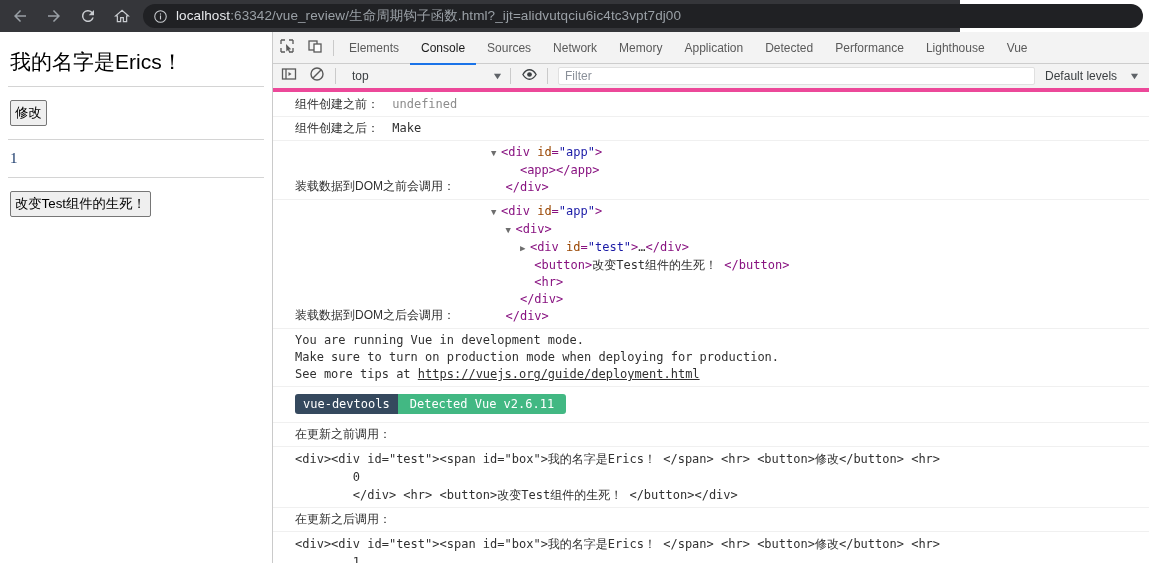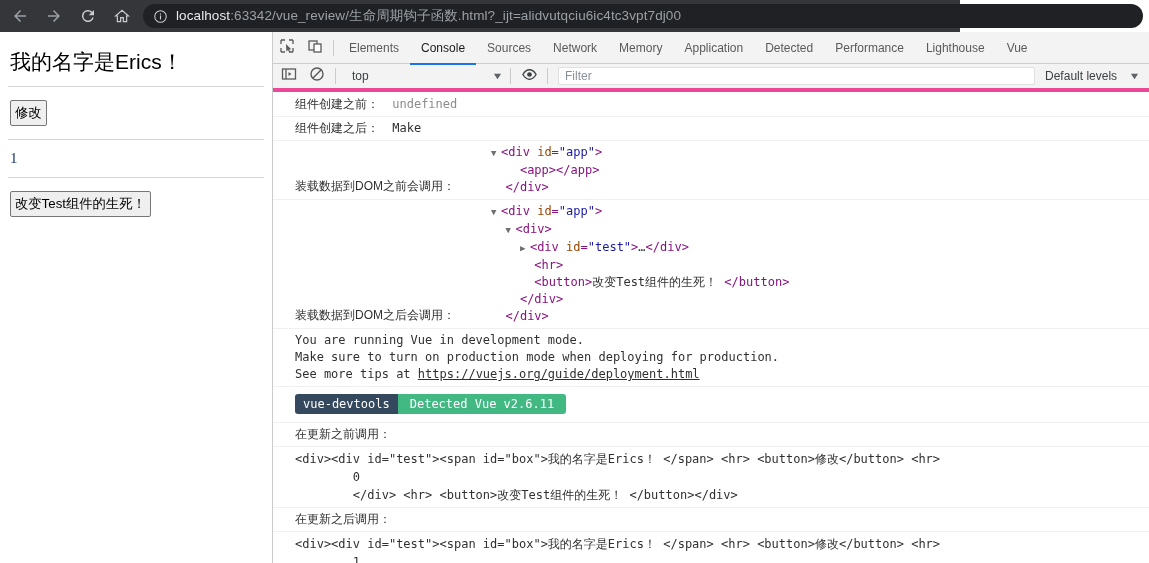--- a/index.html
+++ b/index.html
@@ -410,22 +410,22 @@
       </div>
     </div>
 
     <div class="msg">
       <div class="row2">
         <div class="row2-label cn">装载数据到DOM之后会调用：</div>
         <div class="row2-tree">
           <div class="tree-line"><span class="arrow">▼</span><span class="t-punct">&lt;</span><span class="t-tag">div</span> <span class="t-attr">id</span><span class="t-punct">=</span><span class="t-val">"app"</span><span class="t-punct">&gt;</span></div>
           <div class="tree-line">  <span class="arrow">▼</span><span class="t-punct">&lt;</span><span class="t-tag">div</span><span class="t-punct">&gt;</span></div>
           <div class="tree-line">    <span class="arrow">▶</span><span class="t-punct">&lt;</span><span class="t-tag">div</span> <span class="t-attr">id</span><span class="t-punct">=</span><span class="t-val">"test"</span><span class="t-punct">&gt;</span><span class="t-ell">…</span><span class="t-punct">&lt;/</span><span class="t-tag">div</span><span class="t-punct">&gt;</span></div>
+          <div class="tree-line">      <span class="t-punct">&lt;</span><span class="t-tag">button</span><span class="t-punct">&gt;</span><span class="t-text">改变Test组件的生死！</span> <span class="t-punct">&lt;/</span><span class="t-tag">button</span><span class="t-punct">&gt;</span></div>
           <div class="tree-line">      <span class="t-punct">&lt;</span><span class="t-tag">hr</span><span class="t-punct">&gt;</span></div>
-          <div class="tree-line">      <span class="t-punct">&lt;</span><span class="t-tag">button</span><span class="t-punct">&gt;</span><span class="t-text">改变Test组件的生死！</span> <span class="t-punct">&lt;/</span><span class="t-tag">button</span><span class="t-punct">&gt;</span></div>
           <div class="tree-line">    <span class="t-punct">&lt;/</span><span class="t-tag">div</span><span class="t-punct">&gt;</span></div>
           <div class="tree-line">  <span class="t-punct">&lt;/</span><span class="t-tag">div</span><span class="t-punct">&gt;</span></div>
         </div>
       </div>
     </div>
 
     <div class="msg">
       <div class="msg-inner warnblock mono"><span>You are running Vue in development mode.</span>
 <span>Make sure to turn on production mode when deploying for production.</span>
 <span>See more tips at </span><a href="#">https://vuejs.org/guide/deployment.html</a></div>

